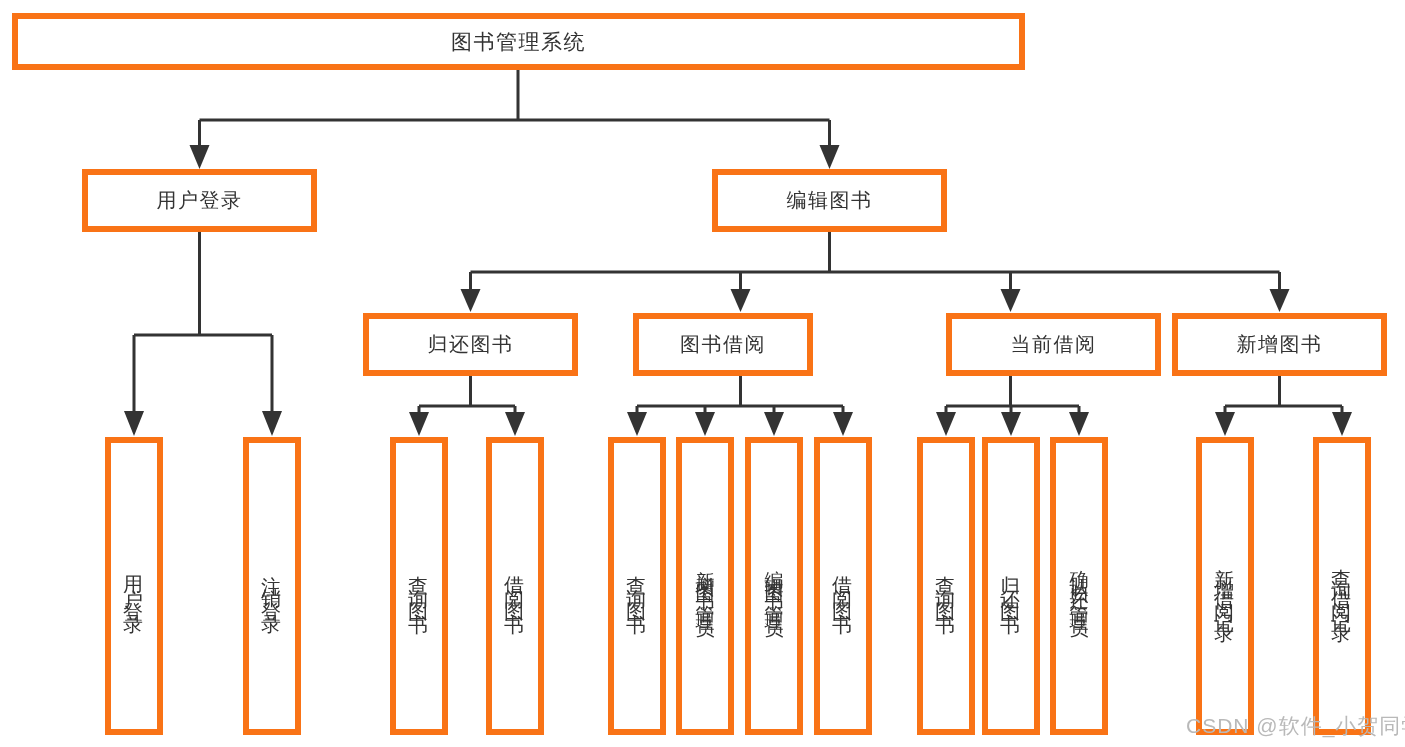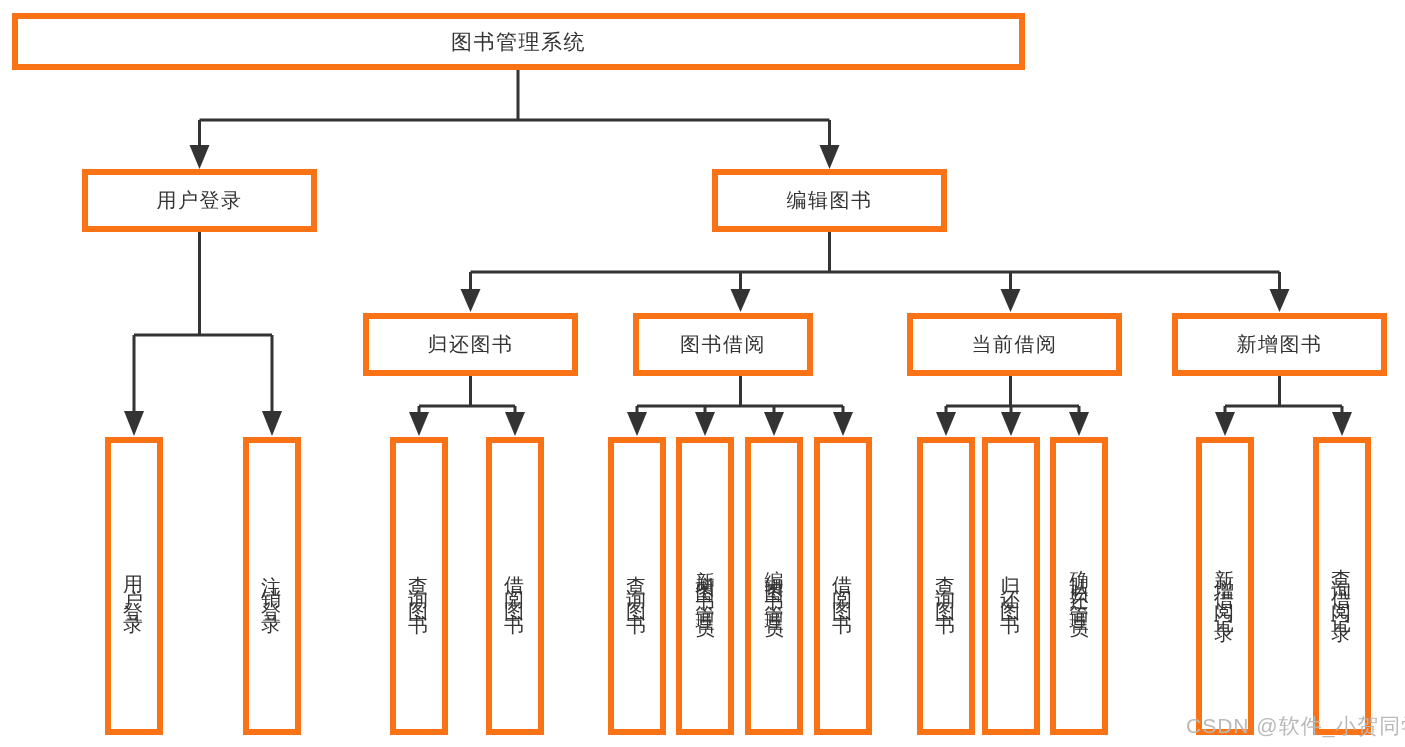--- a/index.html
+++ b/index.html
@@ -83,21 +83,21 @@
   <div class="box" style="left:712px;top:169px;width:235px;height:63px">
     <span class="hlabel">编辑图书</span>
   </div>
 
   <div class="box" style="left:363px;top:313px;width:215px;height:63px">
     <span class="hlabel">归还图书</span>
   </div>
   <div class="box" style="left:633px;top:313px;width:180px;height:63px">
     <span class="hlabel">图书借阅</span>
   </div>
-  <div class="box" style="left:907px;top:313px;width:215px;height:63px">
+  <div class="box" style="left:946px;top:313px;width:215px;height:63px">
     <span class="hlabel">当前借阅</span>
   </div>
   <div class="box" style="left:1172px;top:313px;width:215px;height:63px">
     <span class="hlabel">新增图书</span>
   </div>
 
   <div class="box" style="left:105px;top:437px;width:58px;height:298px">
     <span class="vtext short">用户登录</span>
   </div>
   <div class="box" style="left:243px;top:437px;width:58px;height:298px">

